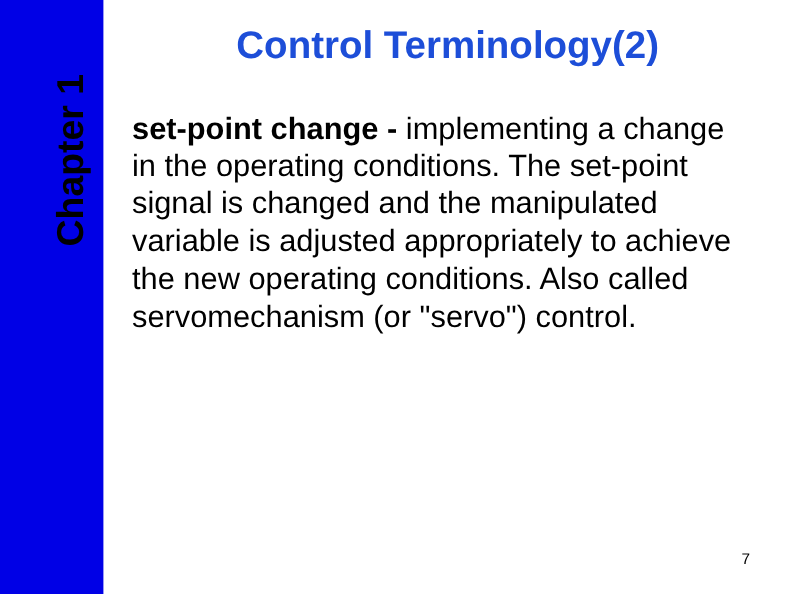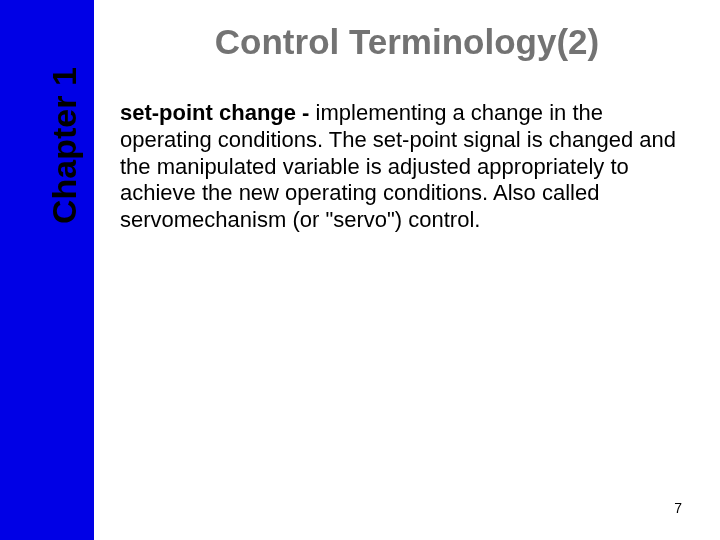--- a/index.html
+++ b/index.html
@@ -38,30 +38,30 @@
     white-space: nowrap;
   }
   .title {
     position: absolute;
     left: 94px;
     right: 0;
     top: 22px;
     text-align: center;
     font-size: 35px;
     font-weight: bold;
-    color: #737373;
+    color: #1d4ed8;
   }
   .body {
     position: absolute;
     left: 120px;
     top: 100px;
     width: 560px;
   }
   .para {
-    font-size: 22px;
+    font-size: 28px;
     line-height: 1.22;
     margin-bottom: 26px;
   }
   .para b {
     font-weight: bold;
   }
   .page-num {
     position: absolute;
     right: 38px;
     bottom: 24px;

